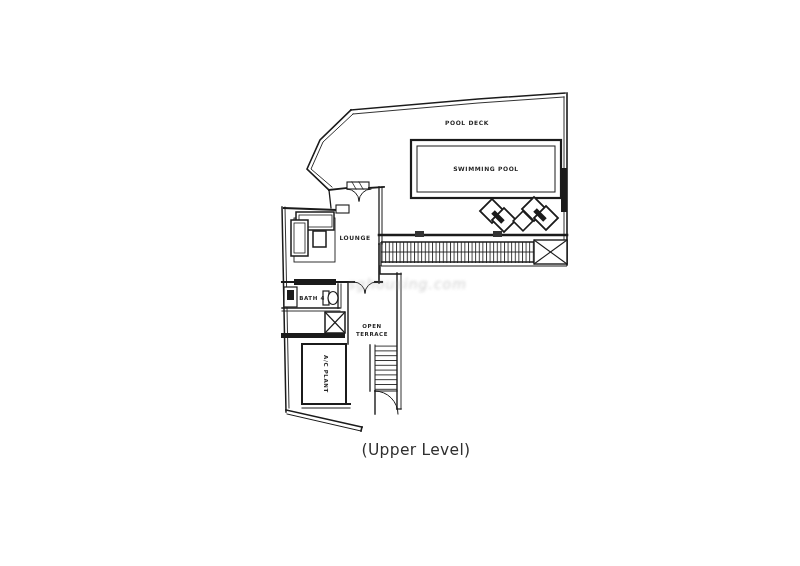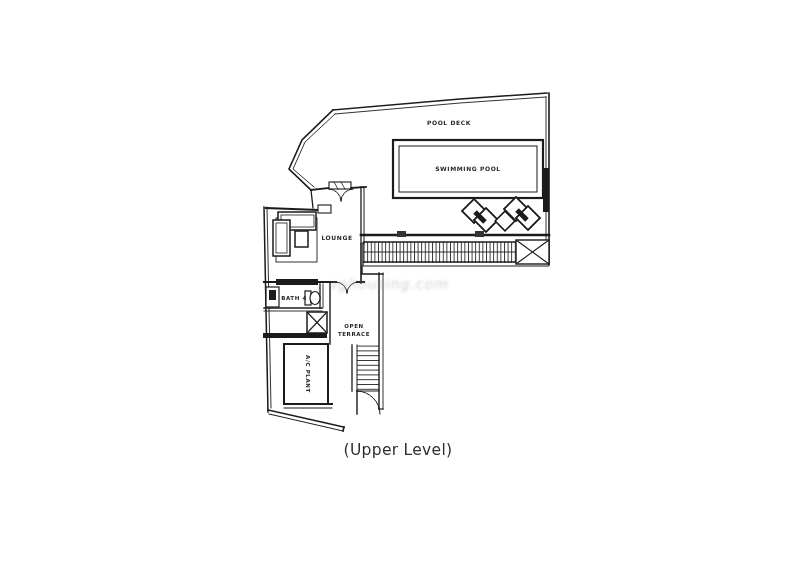--- a/index.html
+++ b/index.html
@@ -2,20 +2,21 @@
 <html><head>
 <meta charset="utf-8">
 <style>
   html,body{margin:0;padding:0;background:#ffffff;}
   .stage{
     position:relative;
     width:680px;height:566px;
     background:#ffffff;
     overflow:hidden;
     font-family:"DejaVu Sans", sans-serif;
+    margin-left:18px;
   }
   svg{position:absolute;left:0;top:0;}
   .room-label{
     font-family:"DejaVu Sans", sans-serif;
     font-size:6px;
     font-weight:700;
     letter-spacing:0.6px;
     fill:#262626;
     text-anchor:middle;
   }

